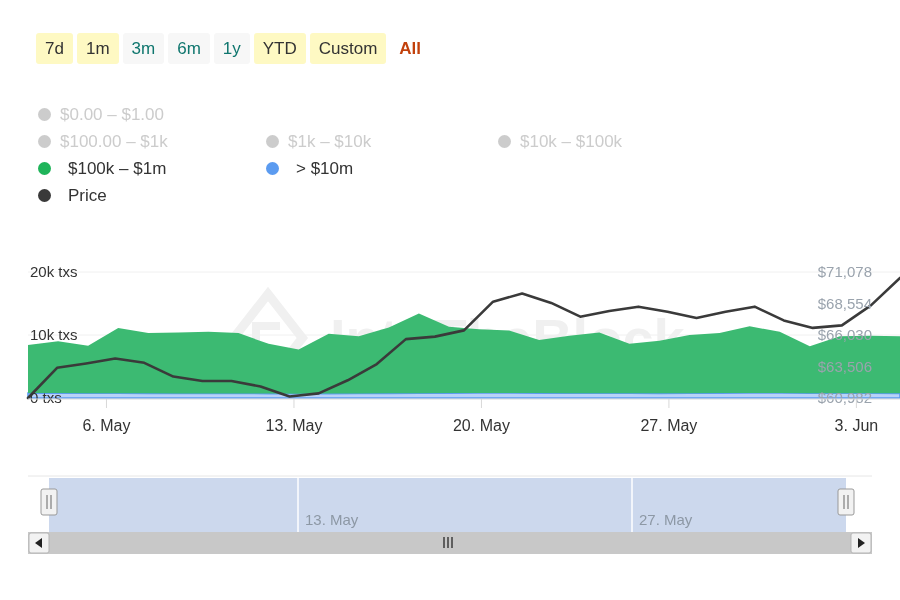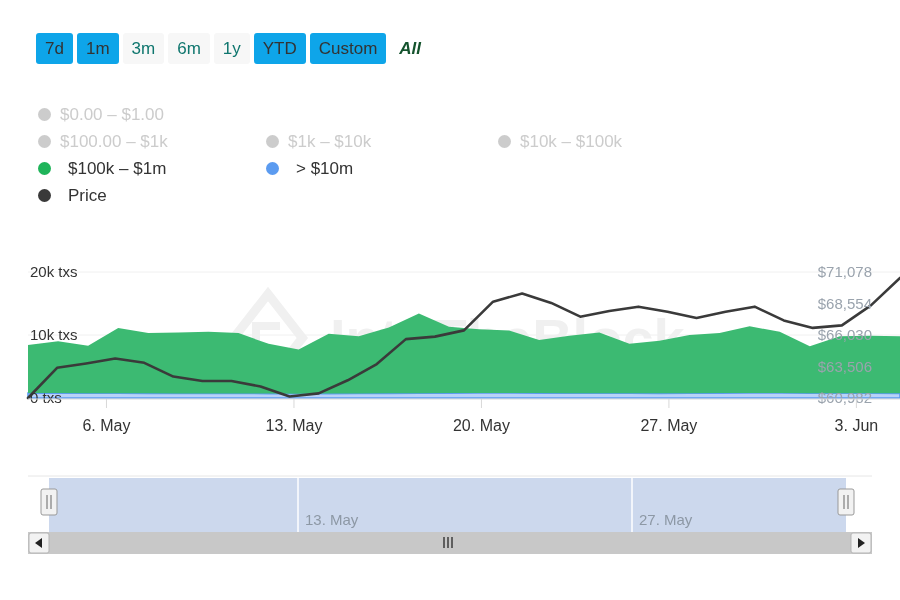--- a/index.html
+++ b/index.html
@@ -23,36 +23,35 @@
     top: 33px;
     display: flex;
     align-items: center;
     gap: 4px;
   }
   .range-btn {
     font-size: 17px;
     line-height: 1;
     padding: 7px 9px;
     border-radius: 3px;
-    background: #0ea5e9;
+    background: #fef9c3;
     color: #333333;
     cursor: pointer;
     user-select: none;
     white-space: nowrap;
   }
   .range-btn.disabled {
     color: #0f766e;
     background: #f7f7f7;
     cursor: default;
   }
   .range-btn.selected {
     background: transparent;
-    color: #14532d;
+    color: #c2410c;
     font-weight: bold;
-    font-style: italic;
   }
 
   
   #legend {
     position: absolute;
     left: 38px;
     top: 96px;
     width: 700px;
   }
   .legend-row {

